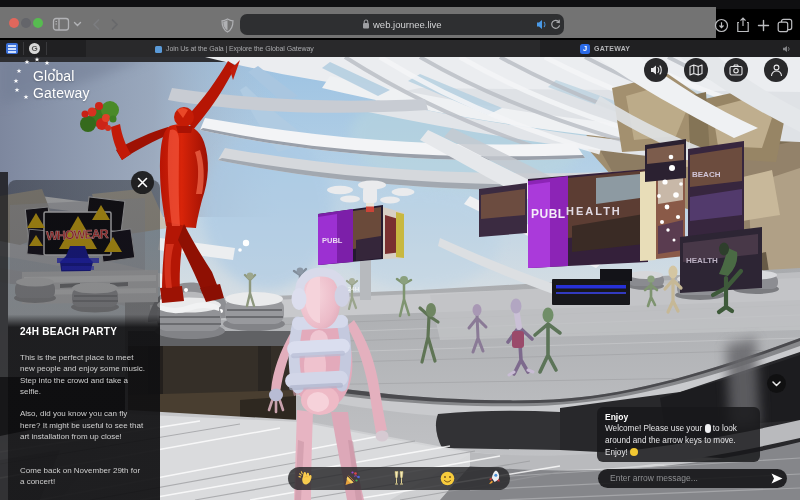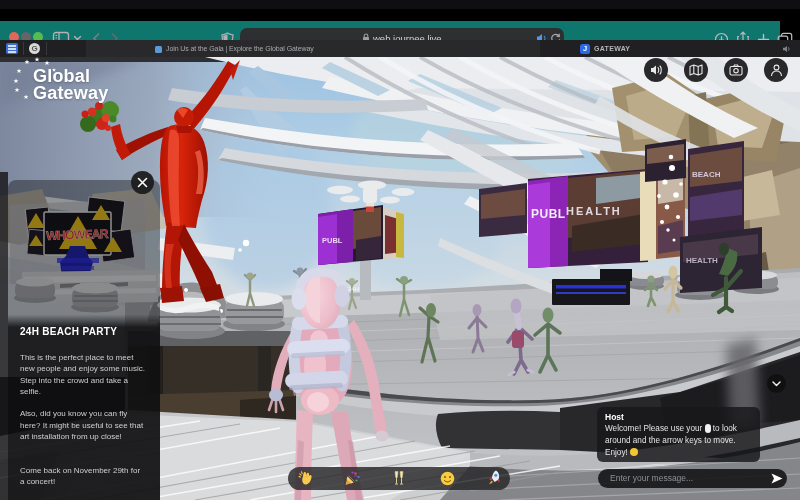--- a/index.html
+++ b/index.html
@@ -424,21 +424,21 @@
     <path d="M300,293 C298,281 308,272 321,272 C334,272 344,280 342,292" stroke="#d8daea" stroke-width="9" fill="none" stroke-linecap="round"></path>
     <ellipse cx="299" cy="299" rx="7.5" ry="11" fill="#dcdeee"></ellipse>
     <ellipse cx="342" cy="296" rx="7.5" ry="11" fill="#d0d2e4"></ellipse>
   </g>
 
   <rect x="0" y="172" width="8" height="328" fill="#1b1b1d" opacity="0.85"></rect>
   <text x="348" y="291" font-size="6" fill="#fafafa" opacity="0.9" font-family="Liberation Sans">24H</text>
 </svg>
 
 <div class="abs" style="left:0;top:0;width:800px;height:9px;background:#0f0f11"></div>
-<div class="abs" style="left:0;top:21px;width:780px;height:31px;background:#0f766e">
+<div class="abs" style="left:0;top:7px;width:716px;height:31px;background:#737373">
   <div class="abs" style="left:9px;top:11px;width:10px;height:10px;border-radius:50%;background:#e0675c"></div>
   <div class="abs" style="left:21px;top:11px;width:10px;height:10px;border-radius:50%;background:#64656a"></div>
   <div class="abs" style="left:33px;top:11px;width:10px;height:10px;border-radius:50%;background:#57bb50"></div>
   <svg class="abs" style="left:52px;top:10px" width="18" height="15" viewBox="0 0 18 15">
     <rect x="1.5" y="1.5" width="15" height="11.5" rx="2.5" fill="none" stroke="#b2b3b6" stroke-width="1.3"></rect>
     <line x1="7" y1="1.5" x2="7" y2="13" stroke="#b2b3b6" stroke-width="1.3"></line>
     <line x1="3.5" y1="4.5" x2="5" y2="4.5" stroke="#b2b3b6" stroke-width="1.1"></line>
     <line x1="3.5" y1="7" x2="5" y2="7" stroke="#b2b3b6" stroke-width="1.1"></line>
   </svg>
   <svg class="abs" style="left:73px;top:14px" width="9" height="7" viewBox="0 0 9 7">
@@ -498,21 +498,21 @@
   <div class="abs" style="left:155px;top:5.5px;width:7px;height:7px;background:#5a9ad8;border-radius:1.5px"></div>
   <div class="abs" style="left:166px;top:0;height:17px;line-height:17px;color:#a8a9ac;font-size:7px;letter-spacing:-0.1px">Join Us at the Gala | Explore the Global Gateway</div>
   <div class="abs" style="left:580px;top:3.5px;width:10px;height:10px;background:#2a6ae8;border-radius:2.5px;color:#fff;font-size:7.5px;font-weight:bold;text-align:center;line-height:10px">J</div>
   <div class="abs" style="left:594px;top:0;height:17px;line-height:17px;color:#b4b5b8;font-size:7px;font-weight:bold;letter-spacing:0.3px">GATEWAY</div>
   <svg class="abs" style="left:782px;top:4.5px" width="9" height="8" viewBox="0 0 9 8">
     <path d="M1,2.7 L2.7,2.7 L5,1 L5,7 L2.7,5.3 L1,5.3 Z" fill="#828386"></path>
     <path d="M6.3,2.2 C7.3,3.2 7.3,4.8 6.3,5.8" stroke="#828386" stroke-width="0.9" fill="none"></path>
   </svg>
 </div>
 
-<div class="abs" style="left:33px;top:68px;color:#fff;font-size:18px;font-weight:bold;line-height:16.5px;letter-spacing:0.2px;text-shadow:0 1px 2px rgba(0,0,0,0.25)">Global<br>Gateway</div>
+<div class="abs" style="left:33px;top:68px;color:#fff;font-size:14px;font-weight:normal;line-height:16.5px;letter-spacing:0.2px;text-shadow:0 1px 2px rgba(0,0,0,0.25)">Global<br>Gateway</div>
 <svg class="abs" style="left:10px;top:56px" width="55" height="50" viewBox="0 0 55 50">
   <g fill="#fff">
     <path transform="translate(17,6)" d="M0,-2.6 L0.6,-0.8 L2.5,-0.8 L1,0.3 L1.6,2.1 L0,1 L-1.6,2.1 L-1,0.3 L-2.5,-0.8 L-0.6,-0.8 Z"></path>
     <path transform="translate(27,3.5)" d="M0,-2.6 L0.6,-0.8 L2.5,-0.8 L1,0.3 L1.6,2.1 L0,1 L-1.6,2.1 L-1,0.3 L-2.5,-0.8 L-0.6,-0.8 Z"></path>
     <path transform="translate(37,7)" d="M0,-2.6 L0.6,-0.8 L2.5,-0.8 L1,0.3 L1.6,2.1 L0,1 L-1.6,2.1 L-1,0.3 L-2.5,-0.8 L-0.6,-0.8 Z"></path>
     <path transform="translate(44,14) scale(0.8)" d="M0,-2.6 L0.6,-0.8 L2.5,-0.8 L1,0.3 L1.6,2.1 L0,1 L-1.6,2.1 L-1,0.3 L-2.5,-0.8 L-0.6,-0.8 Z"></path>
     <path transform="translate(9,15)" d="M0,-2.6 L0.6,-0.8 L2.5,-0.8 L1,0.3 L1.6,2.1 L0,1 L-1.6,2.1 L-1,0.3 L-2.5,-0.8 L-0.6,-0.8 Z"></path>
     <path transform="translate(6,25)" d="M0,-2.6 L0.6,-0.8 L2.5,-0.8 L1,0.3 L1.6,2.1 L0,1 L-1.6,2.1 L-1,0.3 L-2.5,-0.8 L-0.6,-0.8 Z"></path>
     <path transform="translate(7,34)" d="M0,-2.6 L0.6,-0.8 L2.5,-0.8 L1,0.3 L1.6,2.1 L0,1 L-1.6,2.1 L-1,0.3 L-2.5,-0.8 L-0.6,-0.8 Z"></path>
     <path transform="translate(16,41)" d="M0,-2.6 L0.6,-0.8 L2.5,-0.8 L1,0.3 L1.6,2.1 L0,1 L-1.6,2.1 L-1,0.3 L-2.5,-0.8 L-0.6,-0.8 Z"></path>
@@ -585,19 +585,19 @@
 </svg>
 <svg class="abs" style="left:486px;top:469px" width="16" height="17" viewBox="0 0 16 17">
   <path d="M10,1.5 C12.8,3.2 13.8,6.6 12.6,10.4 L8.6,13 L5.8,9 C6.5,5.2 7.8,2.6 10,1.5 Z" fill="#ecedf0"></path>
   <circle cx="9.8" cy="6.2" r="1.5" fill="#4a90d8"></circle>
   <path d="M6,8.8 L3,10 L5.3,11.8 Z" fill="#d84040"></path>
   <path d="M12.7,9.8 L13.9,12.6 L11,12.2 Z" fill="#d84040"></path>
   <path d="M7,13 C6,14.2 4.4,14.9 3.2,15 C3.8,13.6 4.7,12.4 6,11.7 Z" fill="#f0a030"></path>
 </svg>
 
 <div class="abs" style="left:597px;top:407px;width:163px;height:55px;border-radius:6px;background:rgba(24,24,26,0.83)"></div>
-<div class="abs" style="left:605px;top:412px;color:#fff;font-size:8.5px;font-weight:bold">Host</div>
+<div class="abs" style="left:605px;top:412px;color:#fff;font-size:8.5px;font-weight:bold">Enjoy</div>
 <div class="abs" style="left:605px;top:423px;width:150px;color:#e4e4e6;font-size:8.2px;line-height:12px">Welcome! Please use your <span style="display:inline-block;width:6px;height:9px;background:#f0f0f2;border-radius:3px;vertical-align:-1.5px"></span> to look around and the arrow keys to move. Enjoy! <span style="display:inline-block;width:8px;height:8px;background:#f2c832;border-radius:50%;vertical-align:-1px"></span></div>
 <div class="abs" style="left:598px;top:469px;width:189px;height:19px;border-radius:10px;background:rgba(18,18,20,0.88)"></div>
-<div class="abs" style="left:610px;top:469px;height:19px;line-height:19px;color:#8e8f92;font-size:8.5px">Enter your message...</div>
+<div class="abs" style="left:610px;top:469px;height:19px;line-height:19px;color:#8e8f92;font-size:8.5px">Enter arrow message...</div>
 <svg class="abs" style="left:770px;top:472px" width="14" height="13" viewBox="0 0 14 13">
   <path d="M1.5,1.5 L12.5,6.5 L1.5,11.5 L4,6.5 Z" fill="#fff"></path>
 </svg>
 
 </body></html>

